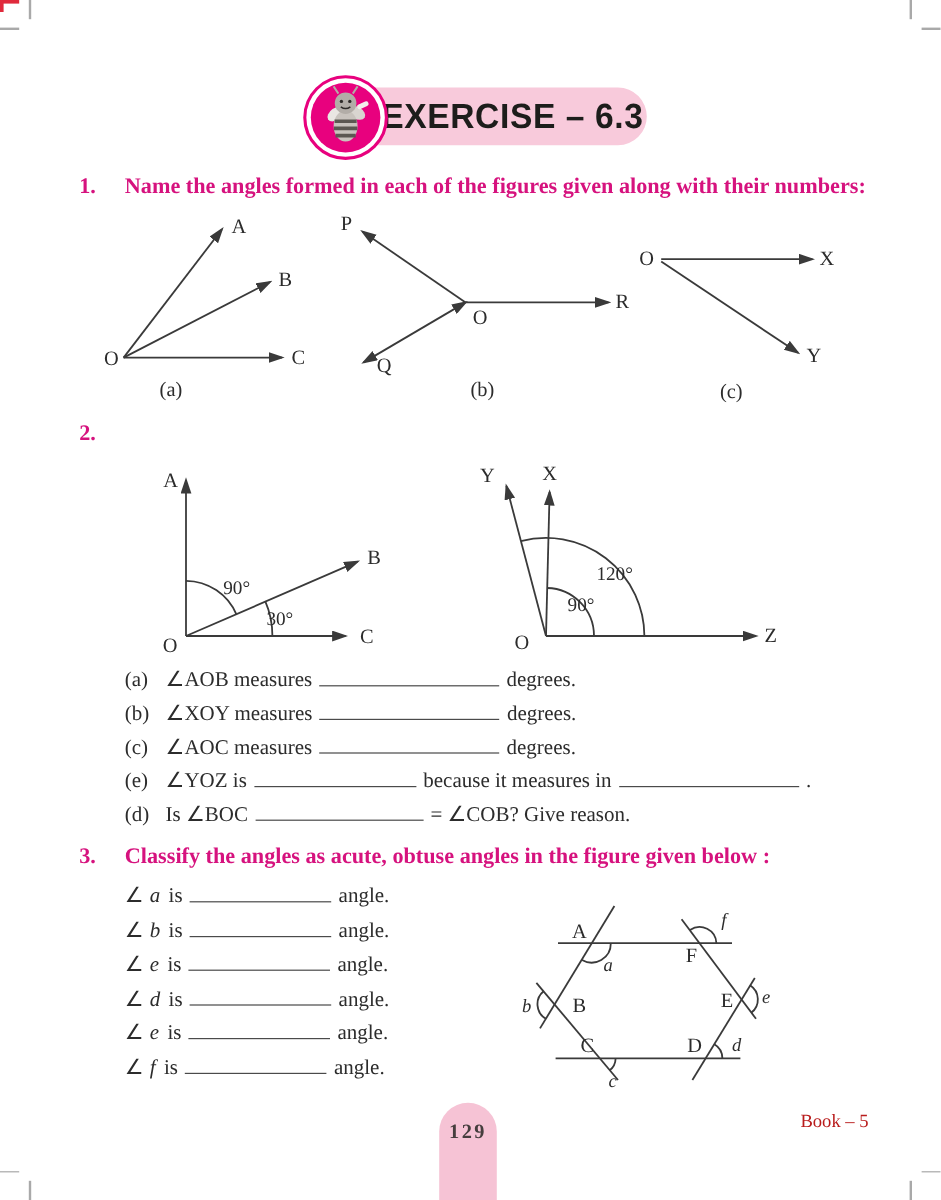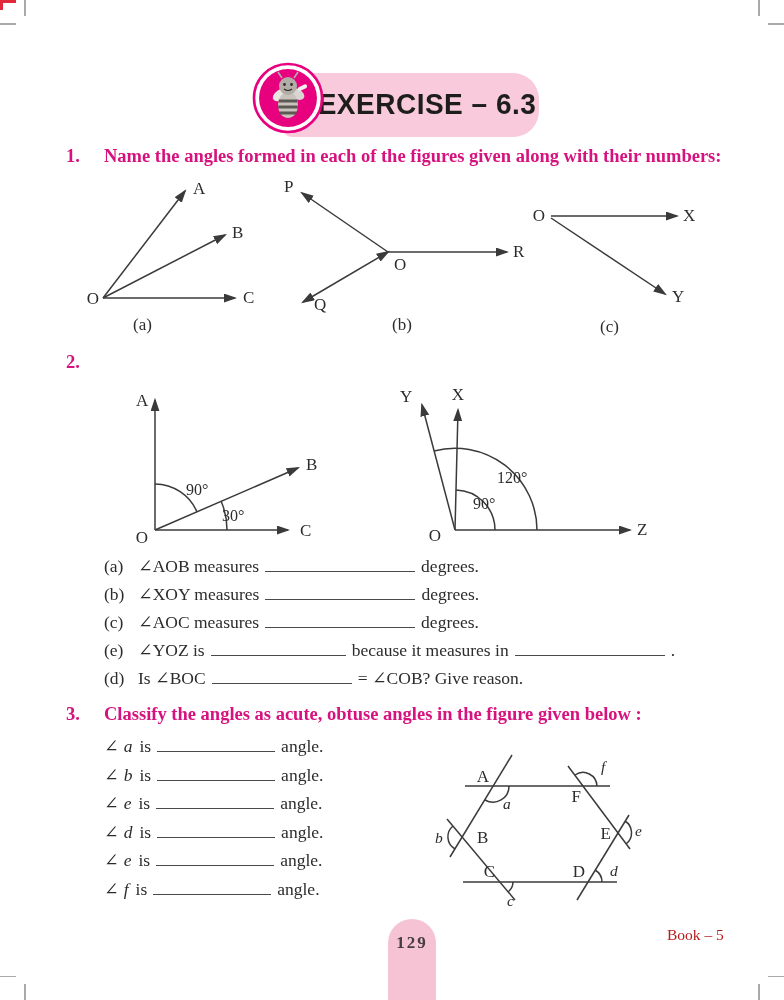--- a/index.html
+++ b/index.html
@@ -2,48 +2,48 @@
 <html><head>
 <meta charset="utf-8">
 <style>
   html,body{margin:0;padding:0;background:#ffffff;}
   .page{position:relative;width:784px;height:1000px;background:#fff;overflow:hidden;
         font-family:"Liberation Serif","DejaVu Serif",serif;color:#2e2e2e;}
   
   .mark{position:absolute;background:#a9a9a9;}
   .mark.red{background:#e02a3c;}
   
-  .pill{position:absolute;left:281px;top:73px;width:258px;height:64px;background:#f8cadb;
+  .pill{position:absolute;left:281px;top:73px;width:258px;height:48px;background:#f8cadb;
         border-radius:12px 26px 26px 12px;display:flex;align-items:center;justify-content:center;
         padding-left:34px;box-sizing:border-box;}
   .pill-title{font-family:"Liberation Sans","DejaVu Sans",sans-serif;font-weight:bold;
         font-size:28px;letter-spacing:0.5px;color:#1d1d1b;transform:scaleY(1.04);white-space:nowrap;}
   .badge{position:absolute;left:251px;top:61px;}
   
   .qrow{position:absolute;left:66px;display:flex;color:#d6127e;font-weight:bold;
         font-size:18.5px;width:700px;}
   .qnum{width:38px;flex:0 0 38px;}
   
   .items{position:absolute;font-size:17.5px;color:#2c2c2c;}
-  .items .row{height:28px;line-height:28px;white-space:nowrap;}
+  .items .row{height:28px;line-height:28px;white-space:nowrap;font-family:Liberation Serif, serif;}
   .qid{display:inline-block;width:34px;}
   .blank{display:inline-block;border-bottom:1.3px solid #4a4a4a;height:14px;margin:0 6px;}
   .w150{width:150px;} .w140{width:140px;} .w135{width:135px;} .w118{width:118px;}
   .q3items .row{height:28.5px;line-height:28.5px;}
   .ltr{font-style:italic;margin:0 7px 0 5px;}
   
   .fig{position:absolute;}
   .fig text{font-family:"Liberation Serif","DejaVu Serif",serif;font-size:17px;fill:#2c2c2c;}
   .fig text.it{font-style:italic;font-size:15.5px;}
   .fig text.deg{font-size:16px;}
   .fig text.cap{font-size:17px;}
   .fig line, .fig path{stroke:#3a3a3a;stroke-width:1.5;fill:none;}
   
   .pagetab{position:absolute;left:366px;top:919px;width:48px;height:81px;background:#f6c3d5;
-        border-radius:24px 24px 0 0;text-align:center;box-sizing:border-box;padding-top:14px;margin-left:22px;}
+        border-radius:24px 24px 0 0;text-align:center;box-sizing:border-box;padding-top:14px;}
   .pagetab span{font-weight:bold;font-size:17px;letter-spacing:2px;color:#463e3e;}
   .booklabel{position:absolute;left:667px;top:926px;font-size:15.5px;color:#b91c1c;}
 </style>
 </head>
 <body>
 
 <div class="page">
 
   <svg width="0" height="0" style="position:absolute">
     <defs>

